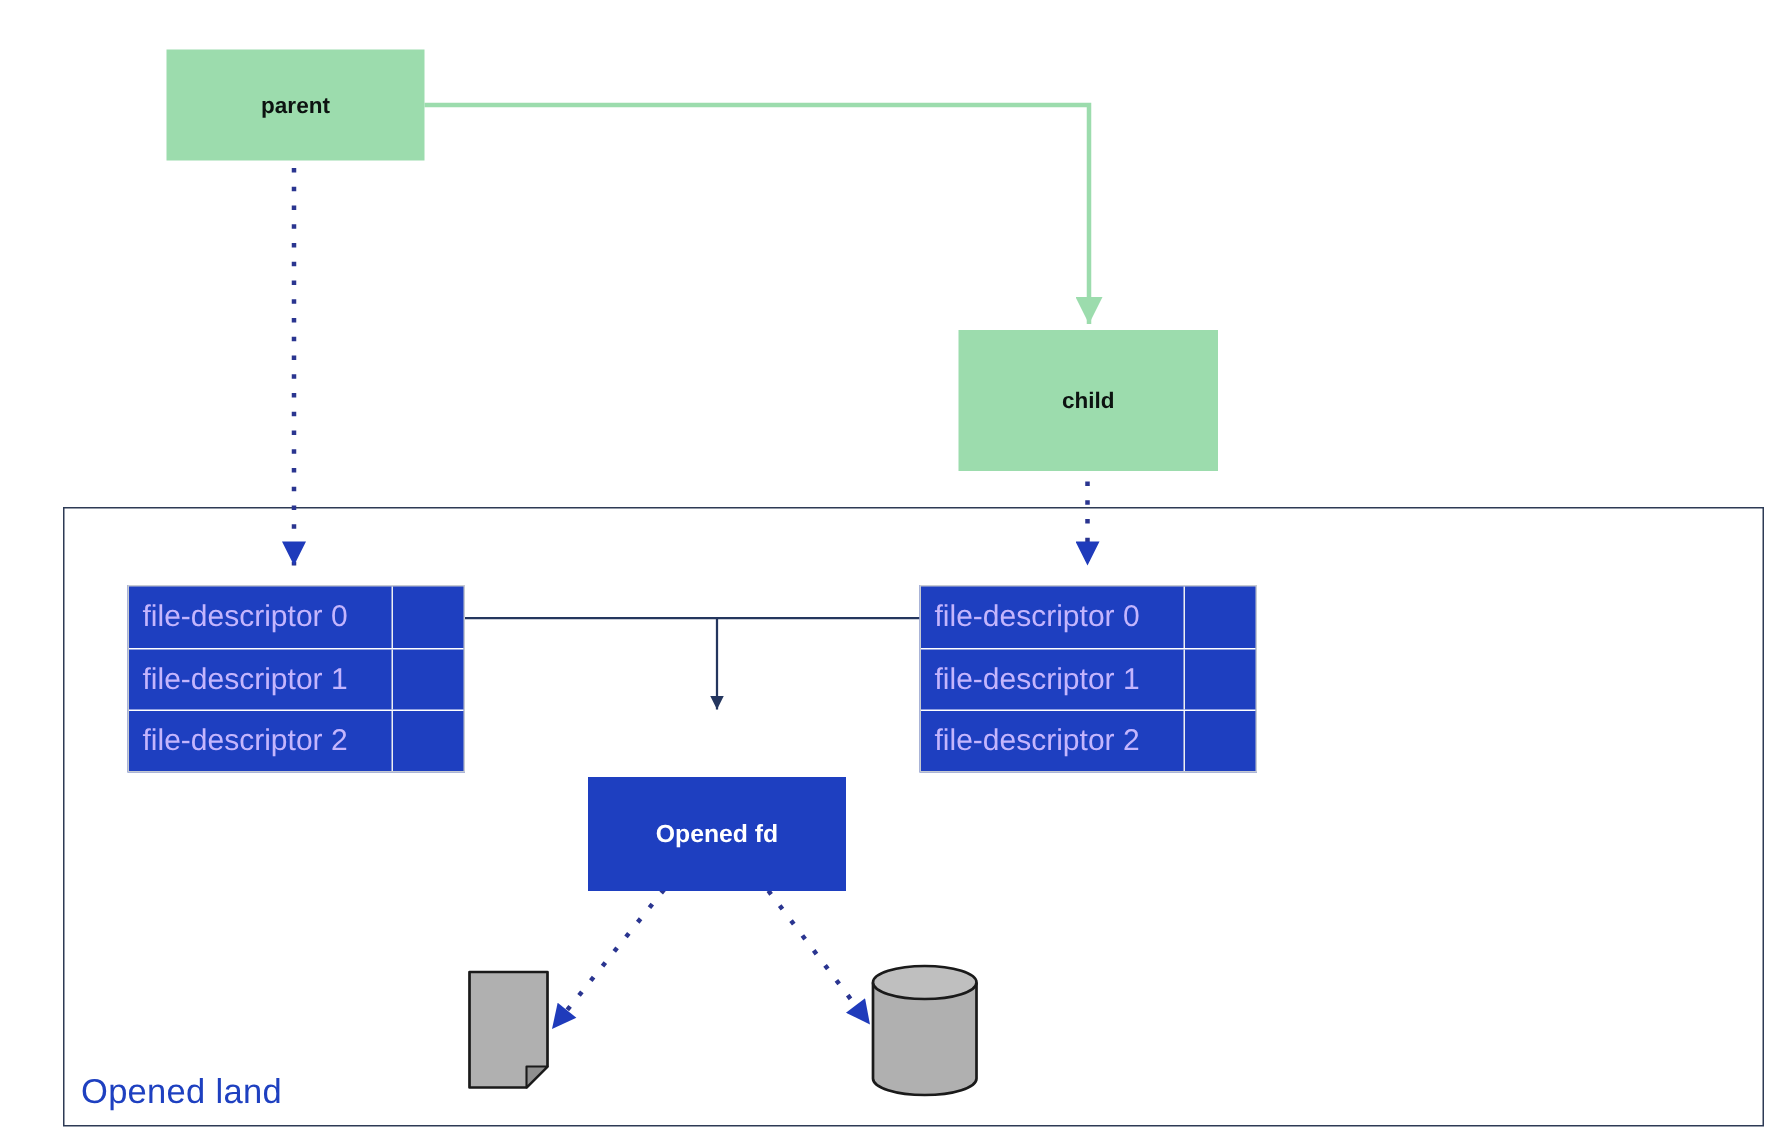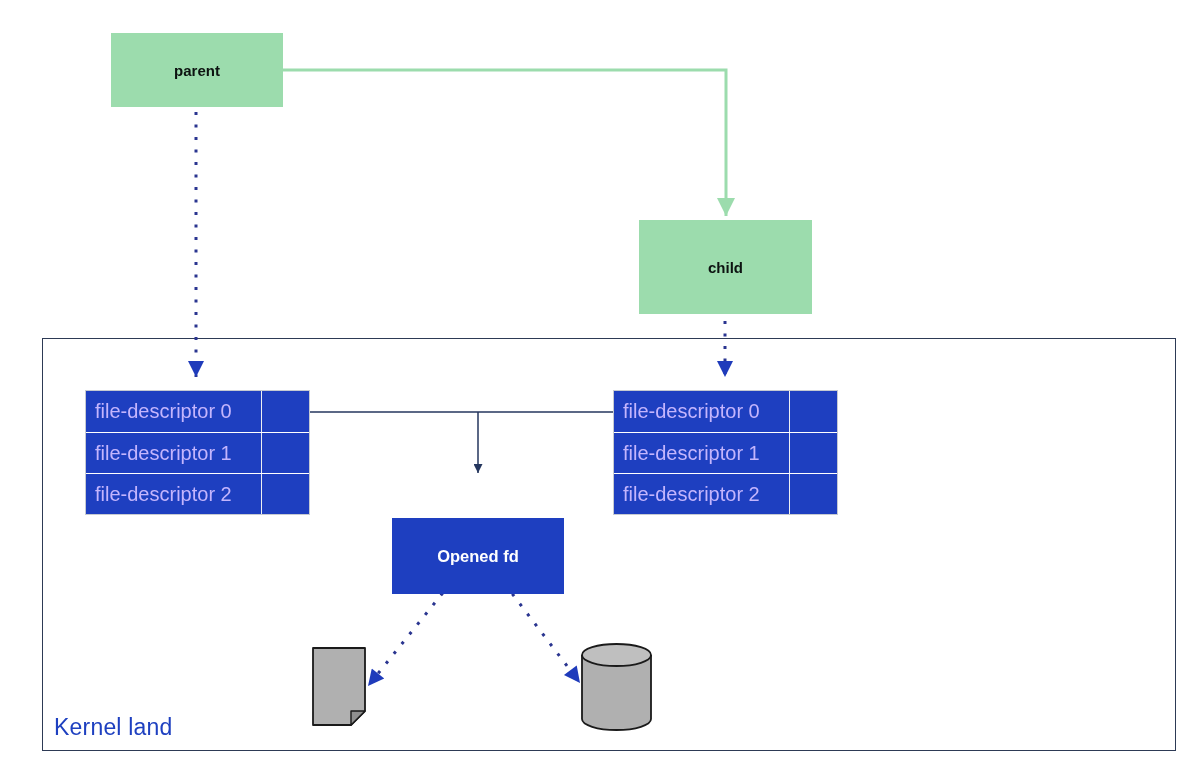--- a/index.html
+++ b/index.html
@@ -41,21 +41,21 @@
     padding-left:9px;border-right:1px solid #edeff2;
   }
   .tcell-slot{}
 </style>
 </head>
 <body>
 
 <div class="canvas">
 
   <div class="kernel">
-    <span class="kernel-label">Kernel land</span>
+    <span class="kernel-label">Opened land</span>
   </div>
 
   <svg class="wires" width="1187" height="762" viewBox="0 0 1187 762">
     <defs>
       <marker id="aGreen" markerUnits="userSpaceOnUse" markerWidth="22" markerHeight="18" viewBox="0 0 10 10" refX="10" refY="5" orient="auto">
         <path d="M0 0 L10 5 L0 10 Z" fill="#9cdcad"></path>
       </marker>
       <marker id="aNavyBig" markerUnits="userSpaceOnUse" markerWidth="20" markerHeight="16" viewBox="0 0 10 10" refX="10" refY="5" orient="auto">
         <path d="M0 0 L10 5 L0 10 Z" fill="#1f3bbb"></path>
       </marker>

